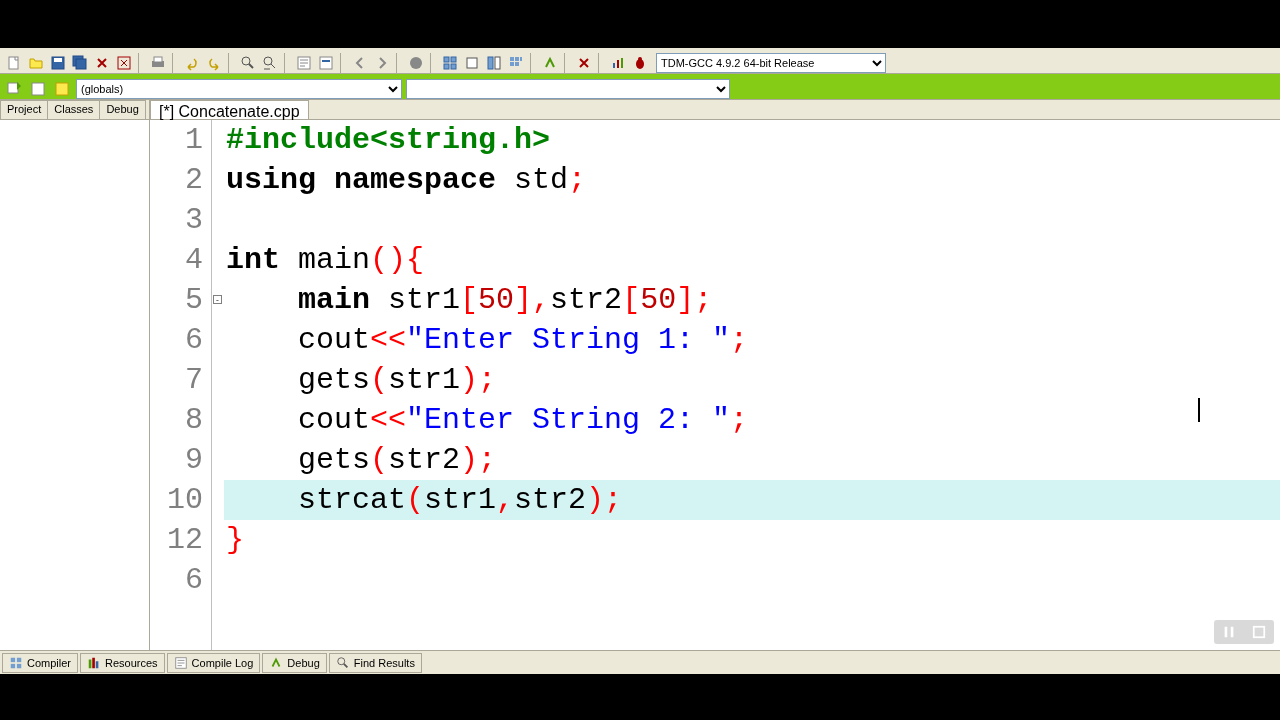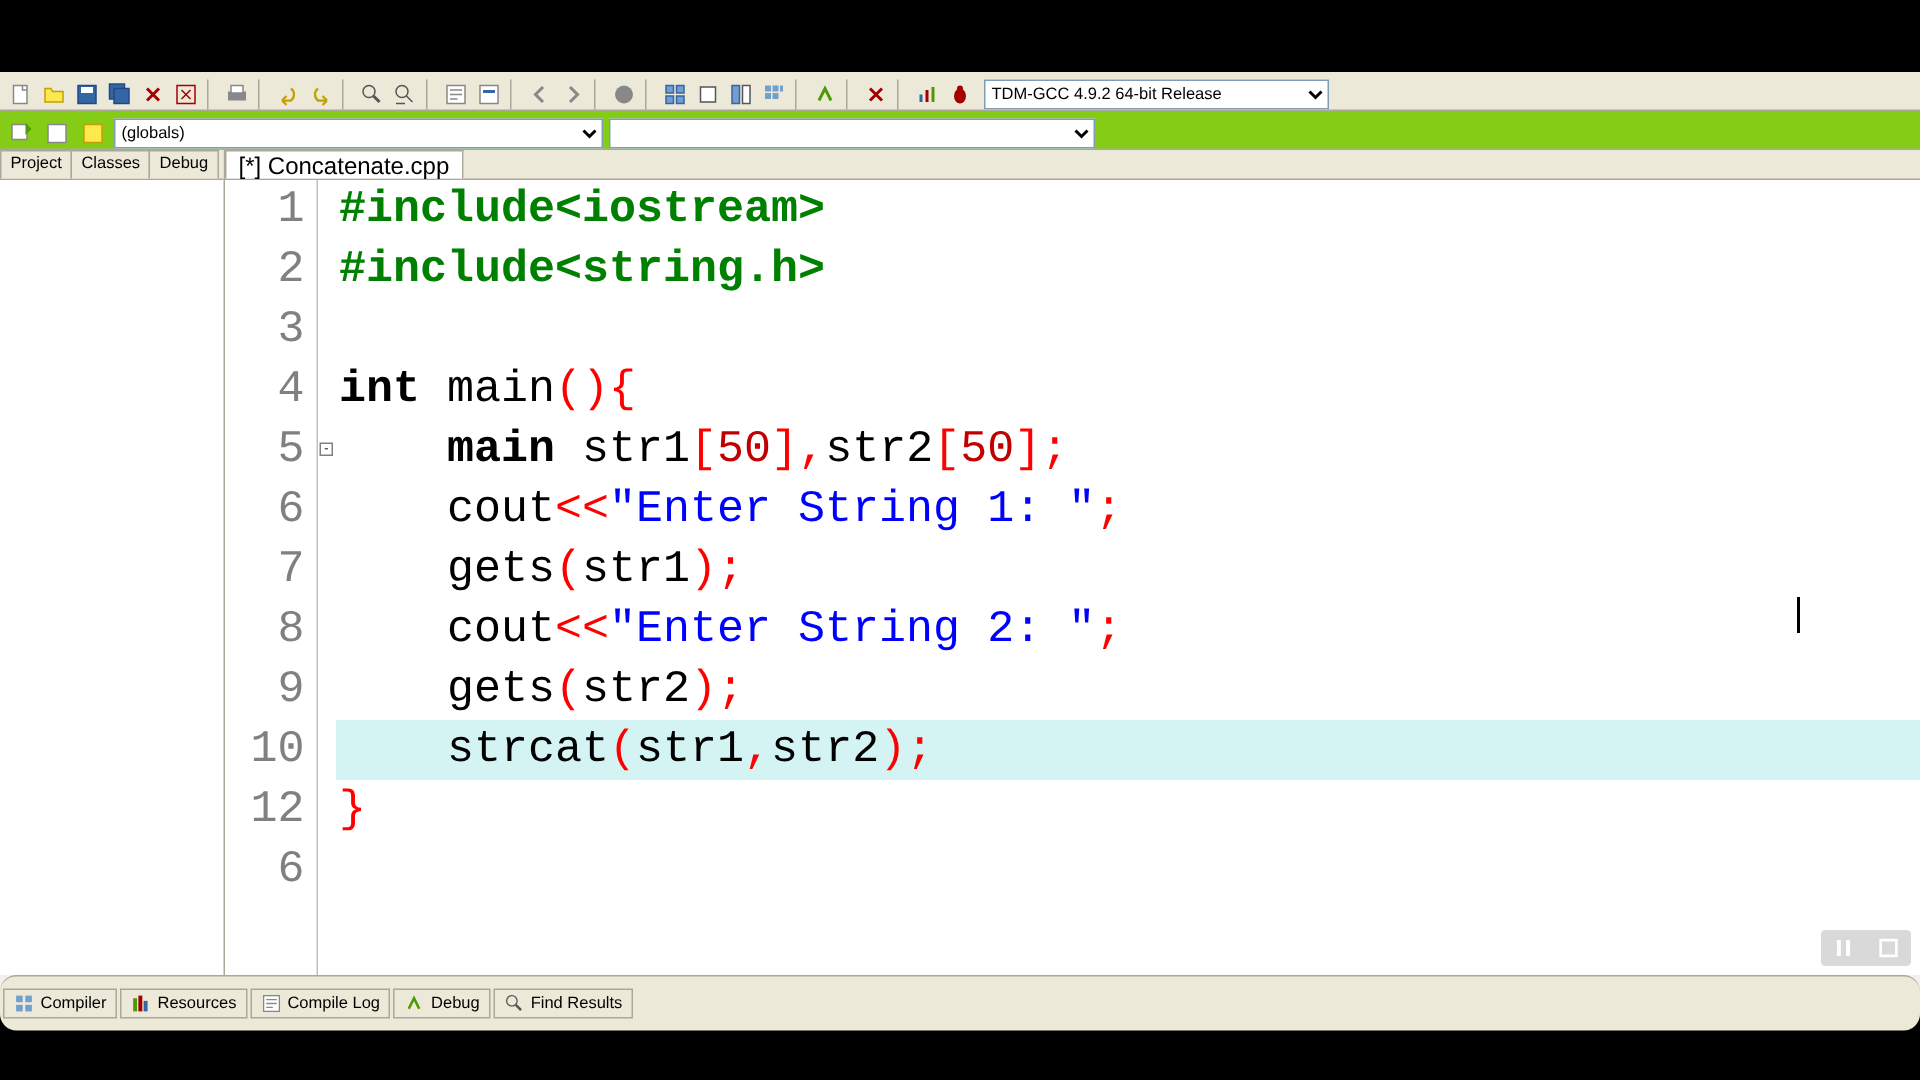--- a/index.html
+++ b/index.html
@@ -28,21 +28,21 @@
 .code-line { height: 40px; line-height: 40px; white-space: pre; padding-left: 2px; }
 .gutter .code-line { padding-left: 0; }
 .hl-line { background: #d4f4f4; }
 .kw { color: #000; font-weight: bold; }
 .pp { color: #008000; font-weight: bold; }
 .str { color: #0000ff; }
 .num { color: #c00000; }
 .paren { color: #ff0000; }
 .ident { color: #000; }
 .op { color: #ff0000; }
-.bottom-tabs { height: 37px; background: #ece9d8; border-top: 1px solid #aca899; display: flex; align-items: center; padding: 0 2px; border-radius: 11px; }
+.bottom-tabs { height: 24px; background: #ece9d8; border-top: 1px solid #aca899; display: flex; align-items: center; padding: 0 2px; }
 .bottom-tab { display: flex; align-items: center; gap: 4px; padding: 2px 6px; border: 1px solid #aca899; background: #ece9d8; font-size: 11px; cursor: pointer; margin-right: 2px; }
 .bottom-tab svg { width: 14px; height: 14px; }
 .cursor-mark { position: absolute; right: 80px; top: 278px; width: 2px; height: 24px; background: #000; }
 .icon-svg { width: 16px; height: 16px; }
 .overlay-buttons { position: absolute; right: 6px; bottom: 28px; width: 60px; height: 24px; background: rgba(128,128,128,0.3); border-radius: 3px; display: flex; align-items: center; justify-content: space-around; }
 </style>
 </head>
 <body>
 
 <div class="app">
@@ -255,22 +255,22 @@
             <div class="code-line">9</div>
             <div class="code-line">10</div>
             <div class="code-line">12</div>
             <div class="code-line">6</div>
           </div>
         <div class="fold-col" id="foldcol">
             <div class="fold-marker" style="top: 175px;">-</div>
           </div>
         <div class="code-lines" id="codelines">
           <div class="cursor-mark"></div>
-        <div class="code-line"><span class="pp">#include&lt;iostream&gt;</span></div>
             <div class="code-line"><span class="pp">#include&lt;string.h&gt;</span></div>
+            <div class="code-line"><span class="kw">using</span><span class="ident"> </span><span class="kw">namespace</span><span class="ident"> std</span><span class="op">;</span></div>
             <div class="code-line"></div>
             <div class="code-line"><span class="kw">int</span><span class="ident"> main</span><span class="paren">()</span><span class="paren">{</span></div>
             <div class="code-line"><span class="ident">    </span><span class="kw">main</span><span class="ident"> str1</span><span class="paren">[</span><span class="num">50</span><span class="paren">]</span><span class="op">,</span><span class="ident">str2</span><span class="paren">[</span><span class="num">50</span><span class="paren">]</span><span class="op">;</span></div>
             <div class="code-line"><span class="ident">    cout</span><span class="op">&lt;&lt;</span><span class="str">"Enter String 1: "</span><span class="op">;</span></div>
             <div class="code-line"><span class="ident">    gets</span><span class="paren">(</span><span class="ident">str1</span><span class="paren">)</span><span class="op">;</span></div>
             <div class="code-line"><span class="ident">    cout</span><span class="op">&lt;&lt;</span><span class="str">"Enter String 2: "</span><span class="op">;</span></div>
             <div class="code-line"><span class="ident">    gets</span><span class="paren">(</span><span class="ident">str2</span><span class="paren">)</span><span class="op">;</span></div>
             <div class="code-line hl-line"><span class="ident">    strcat</span><span class="paren">(</span><span class="ident">str1</span><span class="op">,</span><span class="ident">str2</span><span class="paren">)</span><span class="op">;</span></div>
             <div class="code-line"><span class="paren">}</span></div>
           </div>

